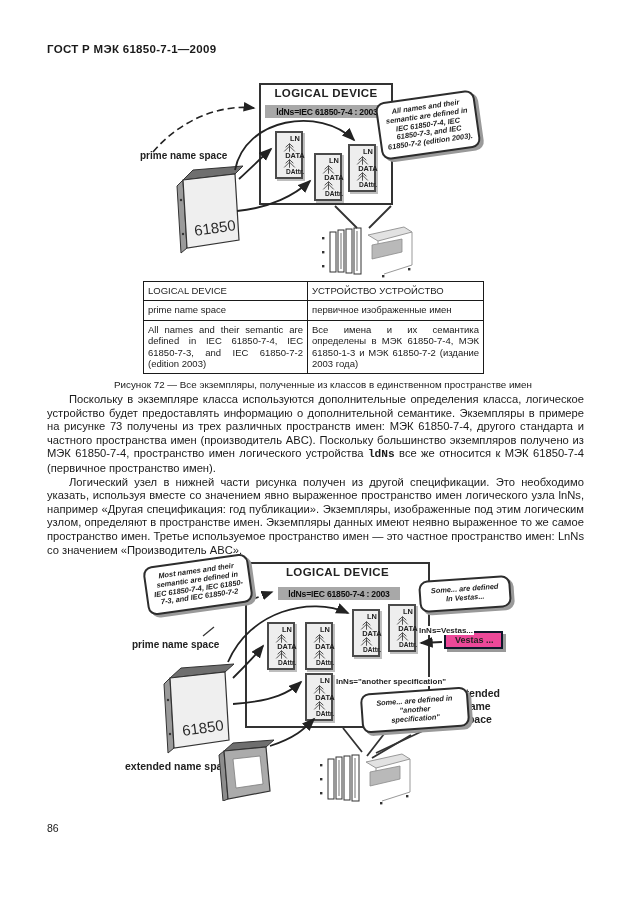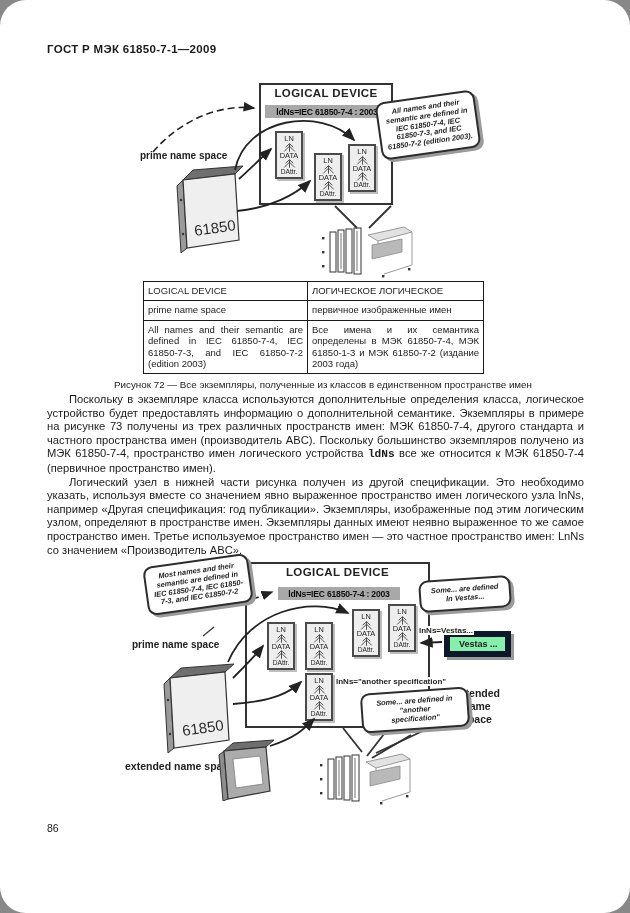--- a/index.html
+++ b/index.html
@@ -1,39 +1,39 @@
 <!DOCTYPE html>
 <html><head>
 <meta charset="utf-8">
 <style>
   html,body{margin:0;padding:0;background:#888;}
   *{box-sizing:border-box;}
   .page{position:relative;width:630px;height:913px;background:#fff;margin:0 auto;
-        font-family:"Liberation Sans",sans-serif;color:#1a1a1a;overflow:hidden;border-radius:26px;}
+        font-family:"Liberation Sans",sans-serif;color:#1a1a1a;overflow:hidden;}
   .hdr{position:absolute;left:47px;top:43px;font-size:11.5px;font-weight:bold;letter-spacing:.3px;}
   .pagenum{position:absolute;left:47px;top:822px;font-size:10.5px;text-align:center;}
 
   .fig{position:absolute;}
   .fig svg.wires{position:absolute;left:0;top:0;z-index:3;pointer-events:none;}
   .ldbox{position:absolute;border:2px solid #333;background:transparent;z-index:1;}
   .ld-title{text-align:center;font-weight:bold;font-size:11.5px;letter-spacing:.4px;margin-top:2px;color:#222;}
   .ldns{position:absolute;height:13px;background:#a8a8a8;color:#0d0d0d;font-weight:bold;font-size:8.6px;
         display:flex;align-items:center;justify-content:center;white-space:nowrap;letter-spacing:-0.2px;}
   .lnbox{position:absolute;width:28px;height:48px;border:2px solid #4a4a4a;background:#eee;
          display:flex;flex-direction:column;align-items:center;justify-content:space-between;
          padding:2px 0 1px;z-index:2;box-shadow:2px 2px 0 rgba(110,110,110,.45);}
-  .lnbox span{font-size:7.4px;line-height:7.6px;font-weight:normal;color:#222;}
+  .lnbox span{font-size:7.4px;line-height:7.6px;font-weight:bold;color:#222;padding-left:12px;}
   .lnbox .sm{font-size:6.6px;}
   .callout{position:absolute;background:#fff;border:2px solid #2d2d2d;border-radius:9px;
            box-shadow:3px 3px 0 #9a9a9a;padding:5px 4px;font-size:7.4px;line-height:8.8px;
            font-weight:bold;font-style:italic;text-align:center;z-index:4;color:#222;}
   .figlabel{position:absolute;font-weight:bold;font-size:10px;white-space:nowrap;z-index:2;color:#222;}
   .nslabel{position:absolute;font-weight:bold;font-size:8px;white-space:nowrap;z-index:5;background:#fff;padding:0 1px;color:#222;}
   .ext3{position:absolute;font-weight:bold;font-size:10.5px;line-height:13px;text-align:center;z-index:2;color:#222;}
-  .vestas{position:absolute;border:6px solid #0f172a;background:#86efac;box-shadow:3px 3px 0 #999;
+  .vestas{position:absolute;border:2px solid #0f172a;background:#ec4899;box-shadow:3px 3px 0 #999;
           padding:2px 7px 2px 9px;font-weight:bold;font-size:9px;z-index:4;color:#222;}
   .caption{position:absolute;left:16px;right:0;text-align:center;font-size:9.8px;color:#1a1a1a;}
   .bodytxt{position:absolute;left:47px;width:537px;font-size:11.2px;line-height:13.6px;text-align:justify;}
   .bodytxt p{margin:0;text-indent:22px;}
   .bodytxt .b{font-weight:bold;font-family:Liberation Mono, monospace;}
   table.legend{position:absolute;left:143px;top:281px;width:341px;border-collapse:collapse;
                font-size:9.5px;line-height:11.4px;}
   table.legend td{border:1.4px solid #1a1a1a;vertical-align:top;padding:3px 4px 4px 4px;text-align:justify;}
   table.legend td.en{width:164px;}
 </style>
@@ -126,21 +126,21 @@
       <path d="M 154,101 C 168,88 176,80 186,71" fill="none" stroke="#222" stroke-width="1.8" marker-end="url(#ah72)"></path>
       <path d="M 152,133 C 185,130 210,117 225,103" fill="none" stroke="#222" stroke-width="1.8" marker-end="url(#ah72)"></path>
       <path d="M 250,128 L 272,150 M 306,128 L 284,150" fill="none" stroke="#333" stroke-width="1.8"></path>
     </svg>
   </div>
 
   <table class="legend">
     <tbody>
         <tr>
       <td class="en">LOGICAL DEVICE</td>
-      <td>ЛОГИЧЕСКОЕ ЛОГИЧЕСКОЕ</td>
+      <td>УСТРОЙСТВО УСТРОЙСТВО</td>
     </tr>
     <tr>
       <td class="en">prime name space</td>
       <td>первичное изображенные имен</td>
     </tr>
     <tr>
       <td class="en">All names and their semantic are defined in IEC 61850-7-4, IEC 61850-7-3, and IEC 61850-7-2 (edition 2003)</td>
       <td>Все имена и их семантика определены в МЭК 61850-7-4, МЭК 61850-1-3 и МЭК 61850-7-2 (издание 2003 года)</td>
     </tr>
   </tbody>

